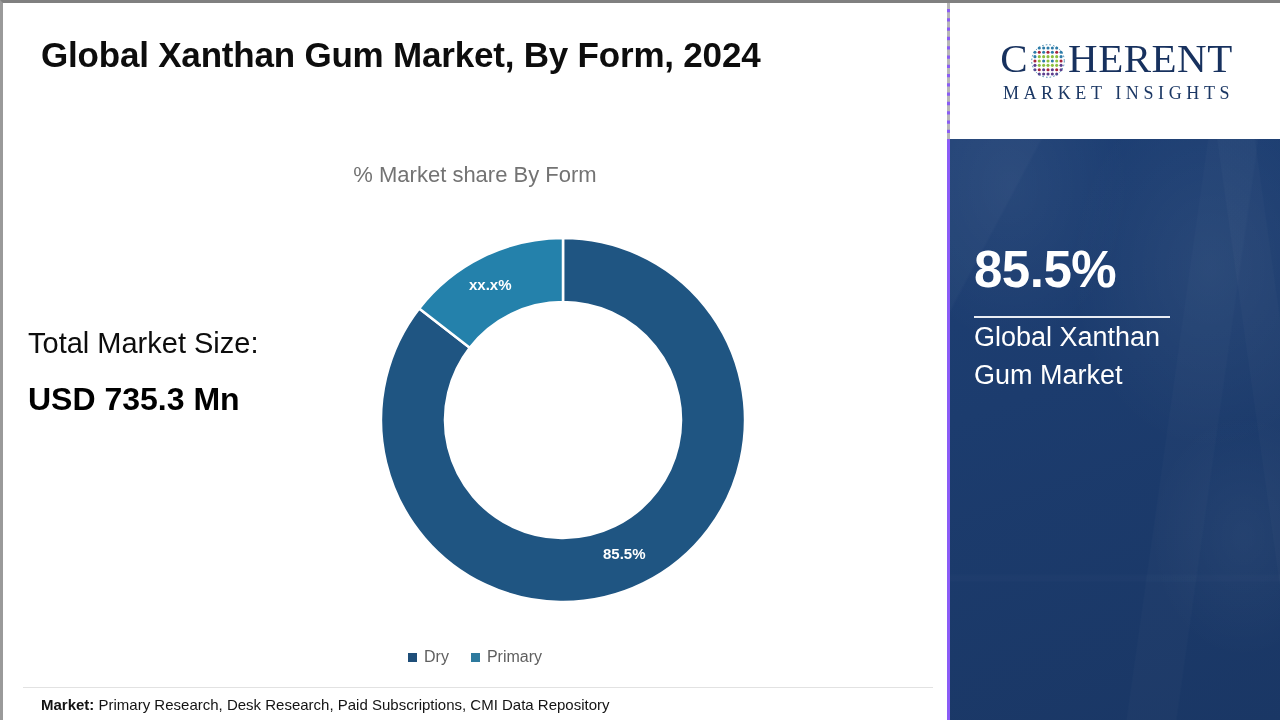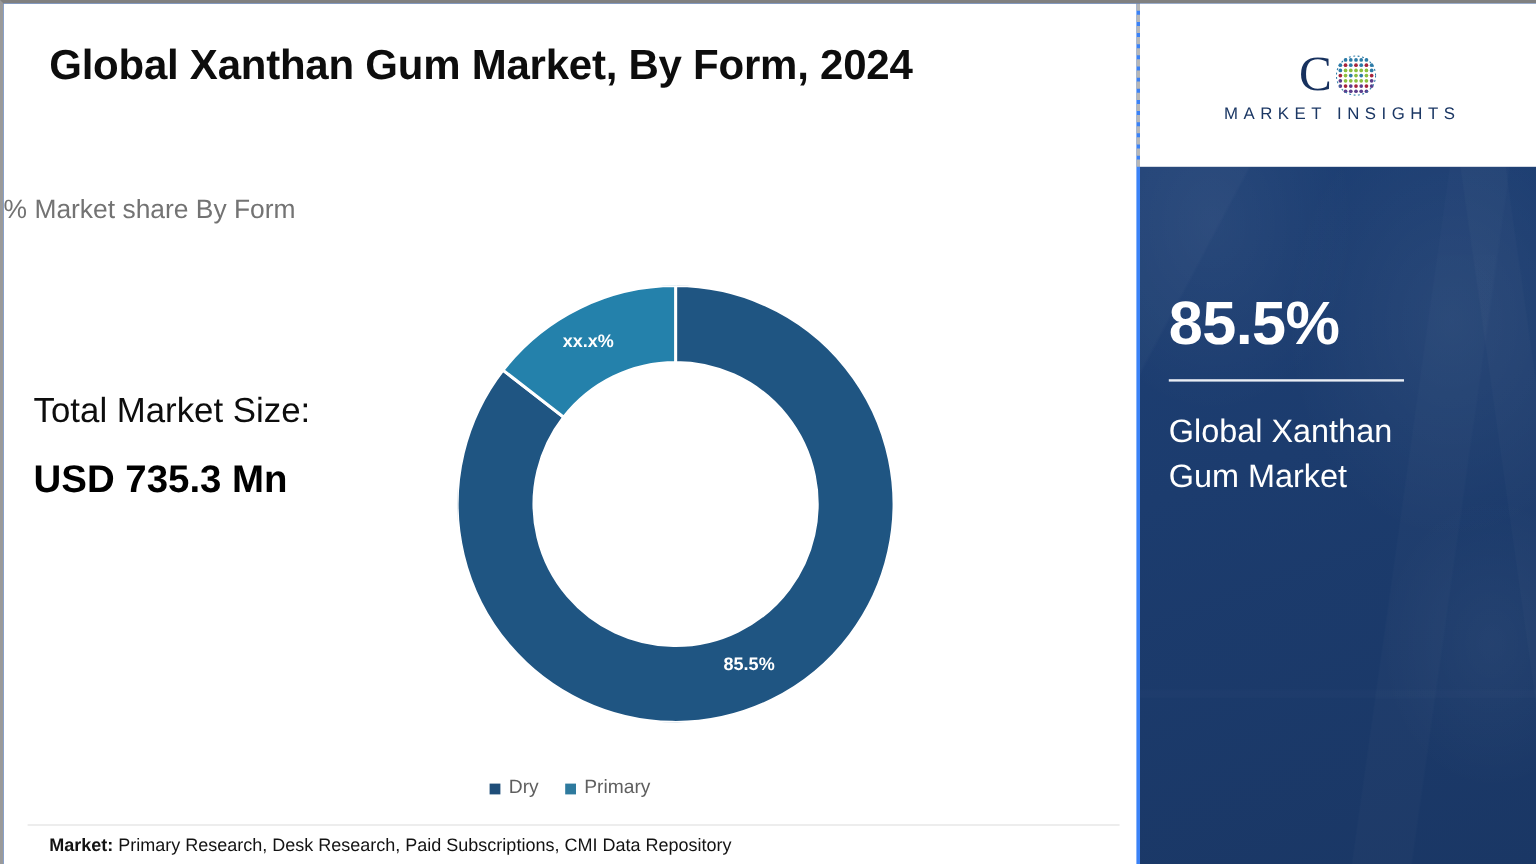--- a/index.html
+++ b/index.html
@@ -8,21 +8,21 @@
     background: #ffffff;
   }
   body {
     font-family: "Liberation Sans", sans-serif;
   }
 
   #infographic {
     position: relative;
     width: 1280px;
     height: 720px;
-    background: #3b82f6;
+    background: #8b5cf6;
     overflow: hidden;
     box-sizing: border-box;
     border-top: 3px solid #808080;
     border-left: 3px solid #9a9a9a;
   }
 
   
   .main-area {
     position: absolute;
     left: 0; top: 0;
@@ -41,21 +41,21 @@
     letter-spacing: -0.2px;
     white-space: nowrap;
     font-stretch: condensed;
   }
 
   .chart-subtitle {
     position: absolute;
     left: 0;
     top: 159px;
     width: 944px;
-    text-align: left;
+    text-align: center;
     font-size: 22px;
     color: #737373;
   }
 
   .market-size-block {
     position: absolute;
     left: 25px;
     top: 322px;
     width: 330px;
   }
@@ -176,22 +176,22 @@
   }
   .logo-globe {
     display: inline-block;
     width: 38px;
     height: 38px;
     margin: 0 1px;
     position: relative;
     top: 2px;
   }
   .logo-tagline {
-    font-family: Liberation Sans, sans-serif;
-    font-size: 14px;
+    font-family: Liberation Serif, serif;
+    font-size: 18px;
     color: #1b3764;
     letter-spacing: 4.6px;
     margin-top: 4px;
     padding-left: 4px;
   }
 
   .navy-box {
     position: absolute;
     left: 0;
     top: 136px;
@@ -237,21 +237,20 @@
     max-width: 246px;
   }
   .panel-desc b { font-weight: bold; }
   .panel-rule {
     margin-top: 20px;
     width: 196px;
     height: 2px;
     background: #e9edf4;
   }
   .panel-market {
-    margin-top: 22px;
     font-size: 27px;
     color: #ffffff;
     line-height: 1.42;
     max-width: 252px;
   }
 </style>
 </head>
 <body>
 
 <div id="infographic">
@@ -347,20 +346,21 @@
                 <circle cx="32.05" cy="27.70" r="1.55" fill="#5b3d8c"></circle>
                 <circle cx="10.30" cy="32.05" r="1.55" fill="#5b3d8c"></circle>
                 <circle cx="14.65" cy="32.05" r="1.55" fill="#5b3d8c"></circle>
                 <circle cx="19.00" cy="32.05" r="1.55" fill="#5b3d8c"></circle>
                 <circle cx="23.35" cy="32.05" r="1.55" fill="#5b3d8c"></circle>
                 <circle cx="27.70" cy="32.05" r="1.55" fill="#5b3d8c"></circle>
                 <circle cx="19" cy="19" r="16.3" fill="none" stroke="#2e7ca8" stroke-width="0.9" stroke-dasharray="1.6 2.1"></circle>
               </g>
           </svg>
         </span>
+        <span>HERENT</span>
       </div>
       <div class="logo-tagline">MARKET INSIGHTS</div>
     </div>
 
     <div class="navy-box">
       <div class="navy-texture"></div>
       <div class="panel-content">
         <div class="panel-pct">85.5%</div>
         <div class="panel-rule"></div>
         <div class="panel-market">Global Xanthan Gum Market</div>

